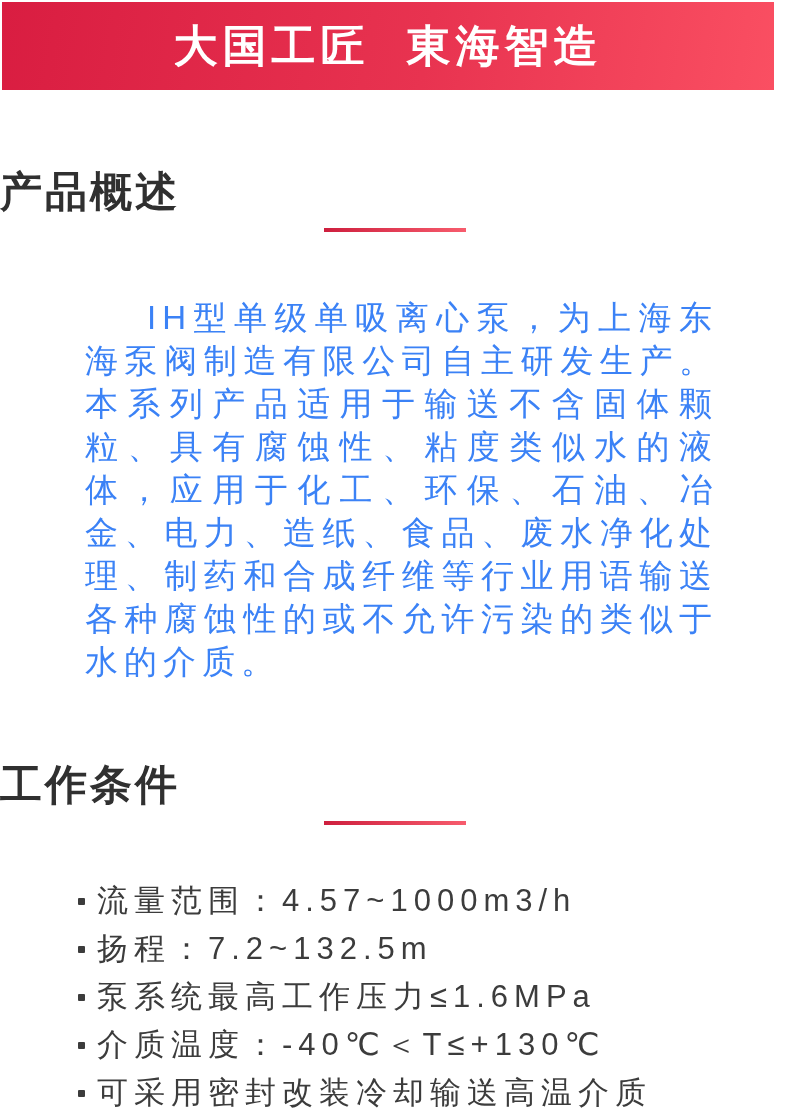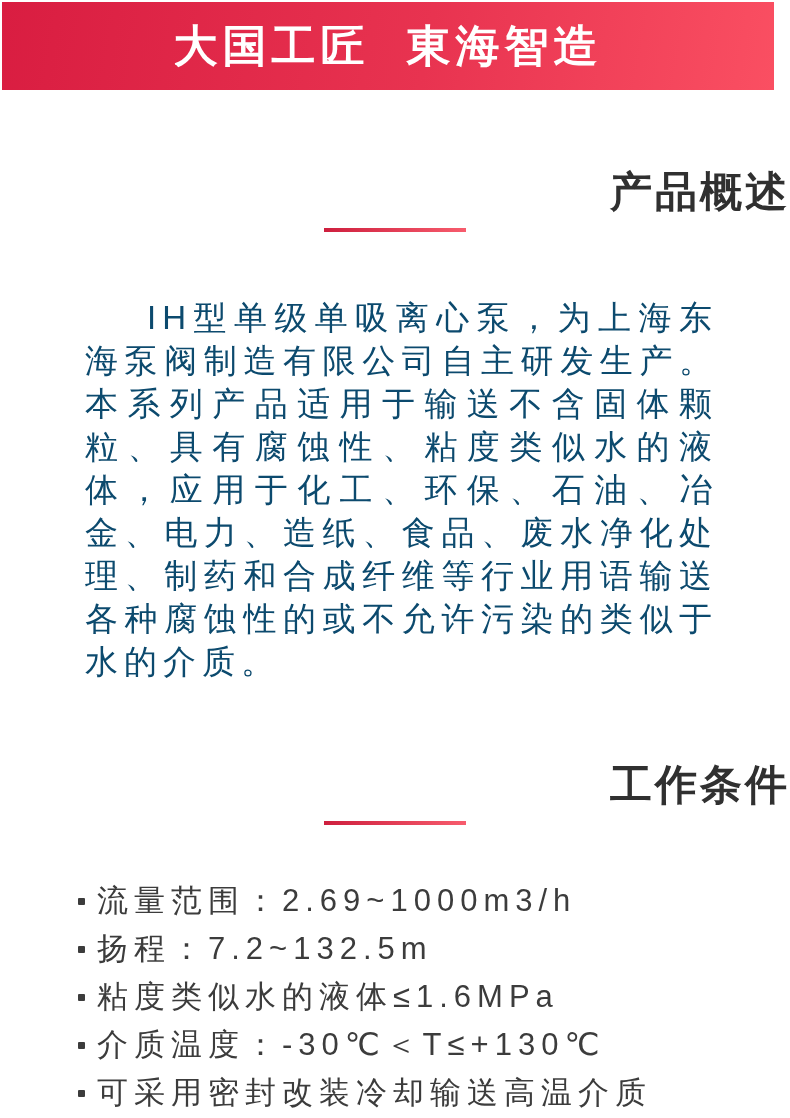--- a/index.html
+++ b/index.html
@@ -28,21 +28,21 @@
     color: #ffffff;
     font-size: 44px;
     font-weight: bold;
     letter-spacing: 5px;
     word-spacing: 20px;
     white-space: nowrap;
   }
   
   .section-title {
     margin-top: 78px;
-    text-align: right;
+    text-align: left;
     font-size: 42px;
     font-weight: bold;
     letter-spacing: 3px;
     color: #303030;
     line-height: 48px;
   }
   .section-title.second {
     margin-top: 78px;
   }
   .title-underline {
@@ -52,21 +52,21 @@
     background: linear-gradient(90deg, #ce1f3e 0%, #f75c6d 100%);
   }
   
   .overview-paragraph {
     margin: 64px 72px 0 85px;
     font-size: 33px;
     line-height: 43px;
     letter-spacing: 6px;
     text-align: justify;
     text-indent: 62px;
-    color: #0c4a6e;
+    color: #3b82f6;
   }
   
   .bullet-list {
     margin: 52px 40px 0 78px;
   }
   .bullet-item {
     display: flex;
     align-items: center;
     height: 48px;
     font-size: 31px;
@@ -94,31 +94,31 @@
 <div class="title-underline"></div>
 
 <p class="overview-paragraph">IH型单级单吸离心泵，为上海东海泵阀制造有限公司自主研发生产。本系列产品适用于输送不含固体颗粒、具有腐蚀性、粘度类似水的液体，应用于化工、环保、石油、冶金、电力、造纸、食品、废水净化处理、制药和合成纤维等行业用语输送各种腐蚀性的或不允许污染的类似于水的介质。</p>
 
 <div class="section-title second">工作条件</div>
 <div class="title-underline"></div>
 
 <div class="bullet-list">
   <div class="bullet-item">
     <span class="bullet-dot"></span>
-    <span>流量范围：2.69~1000m3/h</span>
+    <span>流量范围：4.57~1000m3/h</span>
   </div>
   <div class="bullet-item">
     <span class="bullet-dot"></span>
     <span>扬程：7.2~132.5m</span>
   </div>
   <div class="bullet-item">
     <span class="bullet-dot"></span>
-    <span>粘度类似水的液体≤1.6MPa</span>
+    <span>泵系统最高工作压力≤1.6MPa</span>
   </div>
   <div class="bullet-item">
     <span class="bullet-dot"></span>
-    <span>介质温度：-30℃＜T≤+130℃</span>
+    <span>介质温度：-40℃＜T≤+130℃</span>
   </div>
   <div class="bullet-item">
     <span class="bullet-dot"></span>
     <span>可采用密封改装冷却输送高温介质</span>
   </div>
 </div>
 
 </body></html>

